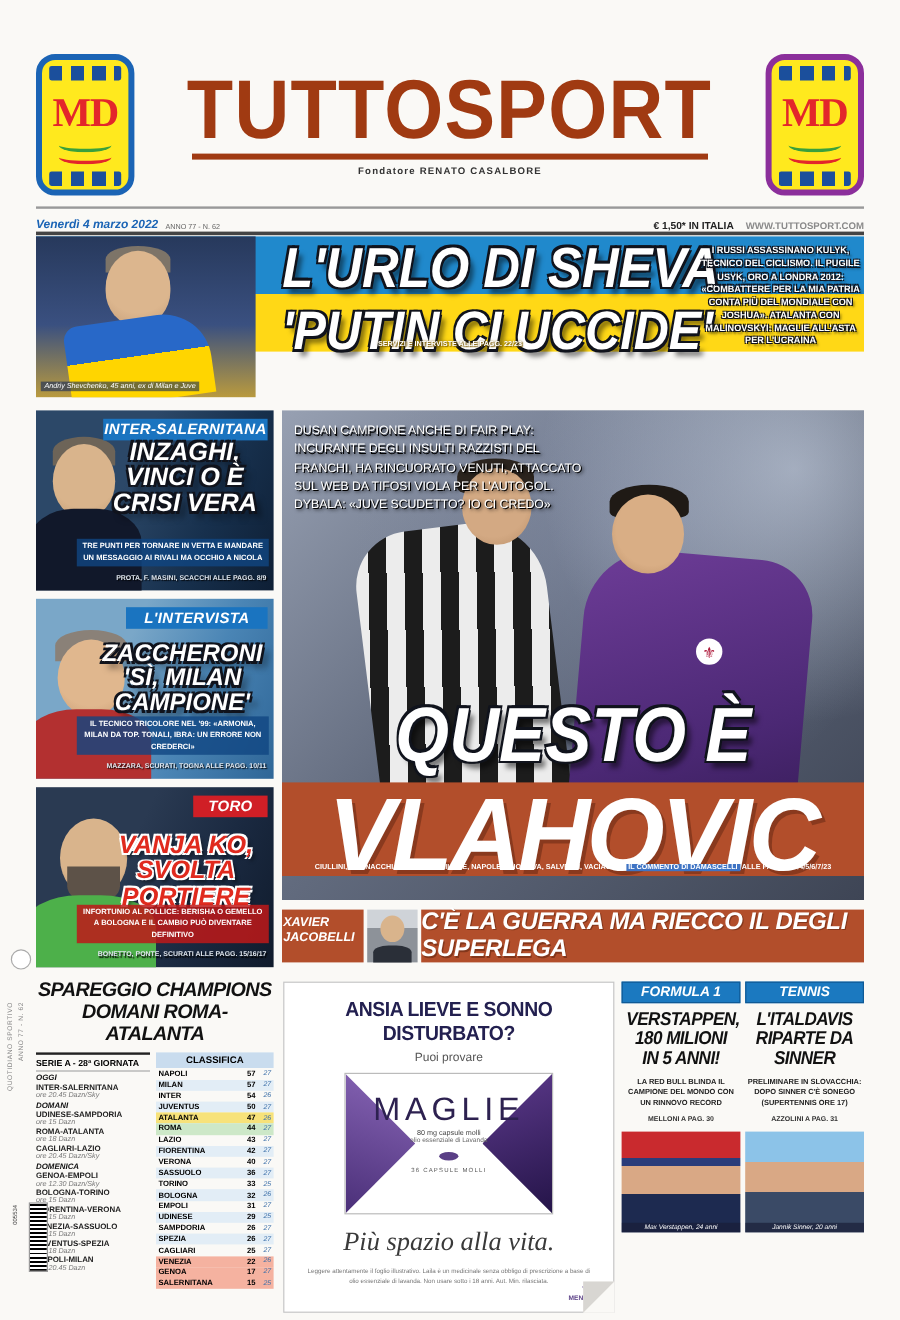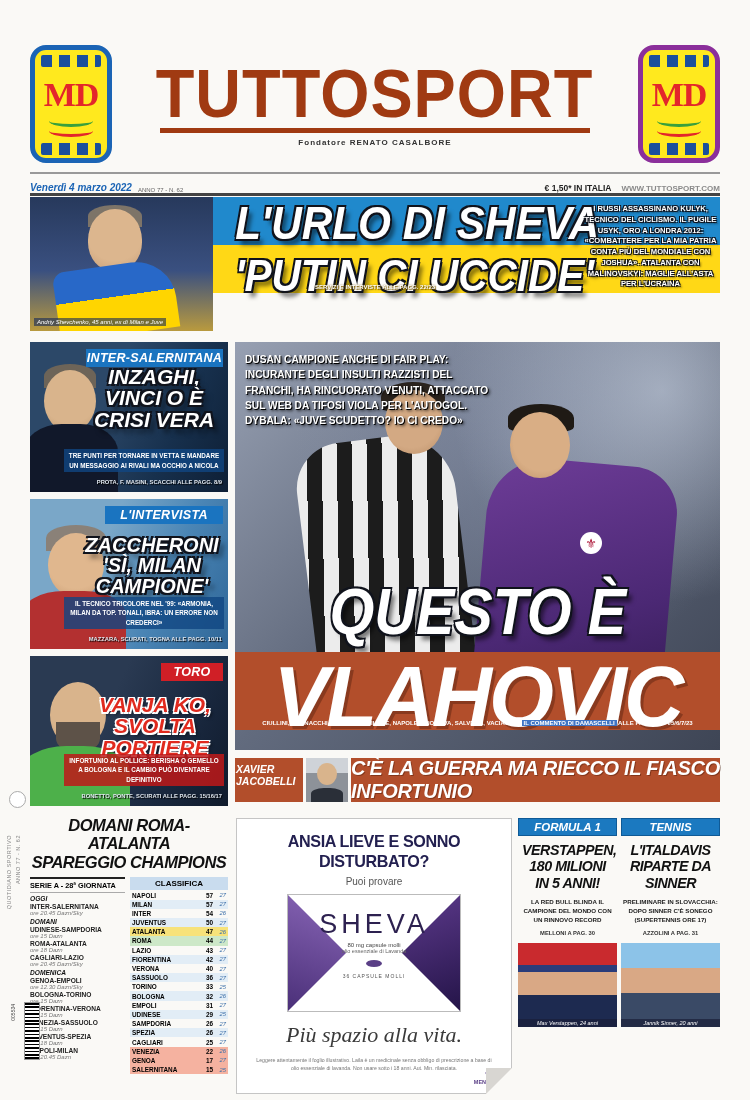--- a/index.html
+++ b/index.html
@@ -102,21 +102,21 @@
   .juve-head{position:absolute;left:150px;top:48px;width:58px;height:64px;border-radius:50%;
       background:radial-gradient(circle at 45% 45%,#d3a983 0 60%,#b98e68 100%);}
   .juve-hair{position:absolute;left:146px;top:40px;width:64px;height:30px;border-radius:50% 50% 20% 20%;background:#2b241e;}
   .viola-body{position:absolute;right:48px;top:120px;width:190px;height:210px;transform:rotate(5deg);
       border-radius:60px 46px 0 0;background:linear-gradient(160deg,#6e3d98 0%,#4b2874 70%,#3a1e5c 100%);}
   .viola-head{position:absolute;right:150px;top:70px;width:60px;height:66px;border-radius:50%;
       background:radial-gradient(circle at 55% 45%,#d9ae85 0 60%,#bd9169 100%);}
   .viola-hair{position:absolute;right:146px;top:62px;width:66px;height:28px;border-radius:50% 50% 20% 20%;background:#1f1a15;}
   .giglio{position:absolute;right:118px;top:190px;width:22px;height:22px;border-radius:50%;background:#fff;
       display:flex;align-items:center;justify-content:center;font-size:13px;color:#b02040;}
-  .main-intro{position:absolute;left:10px;top:10px;width:248px;font-size:10.2px;font-weight:bold;
+  .main-intro{position:absolute;left:10px;top:10px;width:248px;font-size:10.2px;font-weight:normal;
       color:#fff;line-height:1.5;text-shadow:1px 1px 0 #000,2px 2px 3px rgba(0,0,0,.8);}
   .main-hl-top{position:absolute;left:0;right:0;top:238px;text-align:center;
       font-size:64px;font-weight:bold;font-style:italic;line-height:1;}
   .main-band{position:absolute;left:0;top:310px;width:100%;height:78px;background:#b24e2b;}
   .main-hl{margin-top:-4px;text-align:center;font-size:86px;font-weight:bold;font-style:italic;
       color:#fff;letter-spacing:-3px;line-height:96px;
       text-shadow:3px 3px 0 rgba(60,20,5,.35);transform:scaleX(.97);}
   .main-by{position:absolute;left:0;right:0;bottom:4px;text-align:center;font-size:6px;
       font-weight:bold;color:#fff;}
   .main-by .hl-chip{background:#3f74c4;padding:0 2px;}
@@ -295,27 +295,27 @@
       <div class="main-hl">VLAHOVIC</div>
       <div class="main-by">
         <span>CIULLINI, CORNACCHIA, F. MASINI, MILONE, NAPOLETANO, RIVA, SALVETTI, VACIAGO E </span><span class="hl-chip">IL COMMENTO DI DAMASCELLI</span><span> ALLE PAGG. 2/3/4/5/6/7/23</span>
       </div>
     </div>
   </div>
 
   <div class="jaco">
     <div class="jaco-label">XAVIER JACOBELLI</div>
     <div class="jaco-pic"></div>
-    <div class="jaco-banner">C'È LA GUERRA MA RIECCO IL FIASCO INFORTUNIO</div>
+    <div class="jaco-banner">C'È LA GUERRA MA RIECCO IL DEGLI SUPERLEGA</div>
   </div>
 
   <div class="blbox">
     <div class="bl-title">
+      <div>SPAREGGIO CHAMPIONS</div>
       <div>DOMANI ROMA-ATALANTA</div>
-      <div>SPAREGGIO CHAMPIONS</div>
     </div>
     <div class="bl-cols">
       <div class="fx-col">
         <div class="fx-head">SERIE A - 28ª GIORNATA</div>
         <div>
             <div class="fx-day">OGGI</div>
             <div class="fx-match">INTER-SALERNITANA</div>
             <div class="fx-time">ore 20.45 Dazn/Sky</div>
             <div class="fx-day">DOMANI</div>
             <div class="fx-match">UDINESE-SAMPDORIA</div>
@@ -446,21 +446,21 @@
       </div>
     </div>
   </div>
 
   <div class="ad">
     <div class="ad-hl">ANSIA LIEVE E SONNO DISTURBATO?</div>
     <div class="ad-try">Puoi provare</div>
     <div class="ad-box">
       <div class="wingL"></div>
       <div class="wingR"></div>
-      <div class="ad-prod">SHEVA</div>
+      <div class="ad-prod">MAGLIE</div>
       <div class="ad-sub">80 mg capsule molli</div>
       <div class="ad-sub2">olio essenziale di Lavanda</div>
       <div class="ad-pill"></div>
       <div class="ad-caps">36 CAPSULE MOLLI</div>
     </div>
     <div class="ad-tag">Più spazio alla vita.</div>
     <div class="ad-disc">Leggere attentamente il foglio illustrativo. Laila è un medicinale senza obbligo di prescrizione a base di olio essenziale di lavanda. Non usare sotto i 18 anni. Aut. Min. rilasciata.</div>
     <div class="ad-brand">MENARINI</div>
   </div>
 

